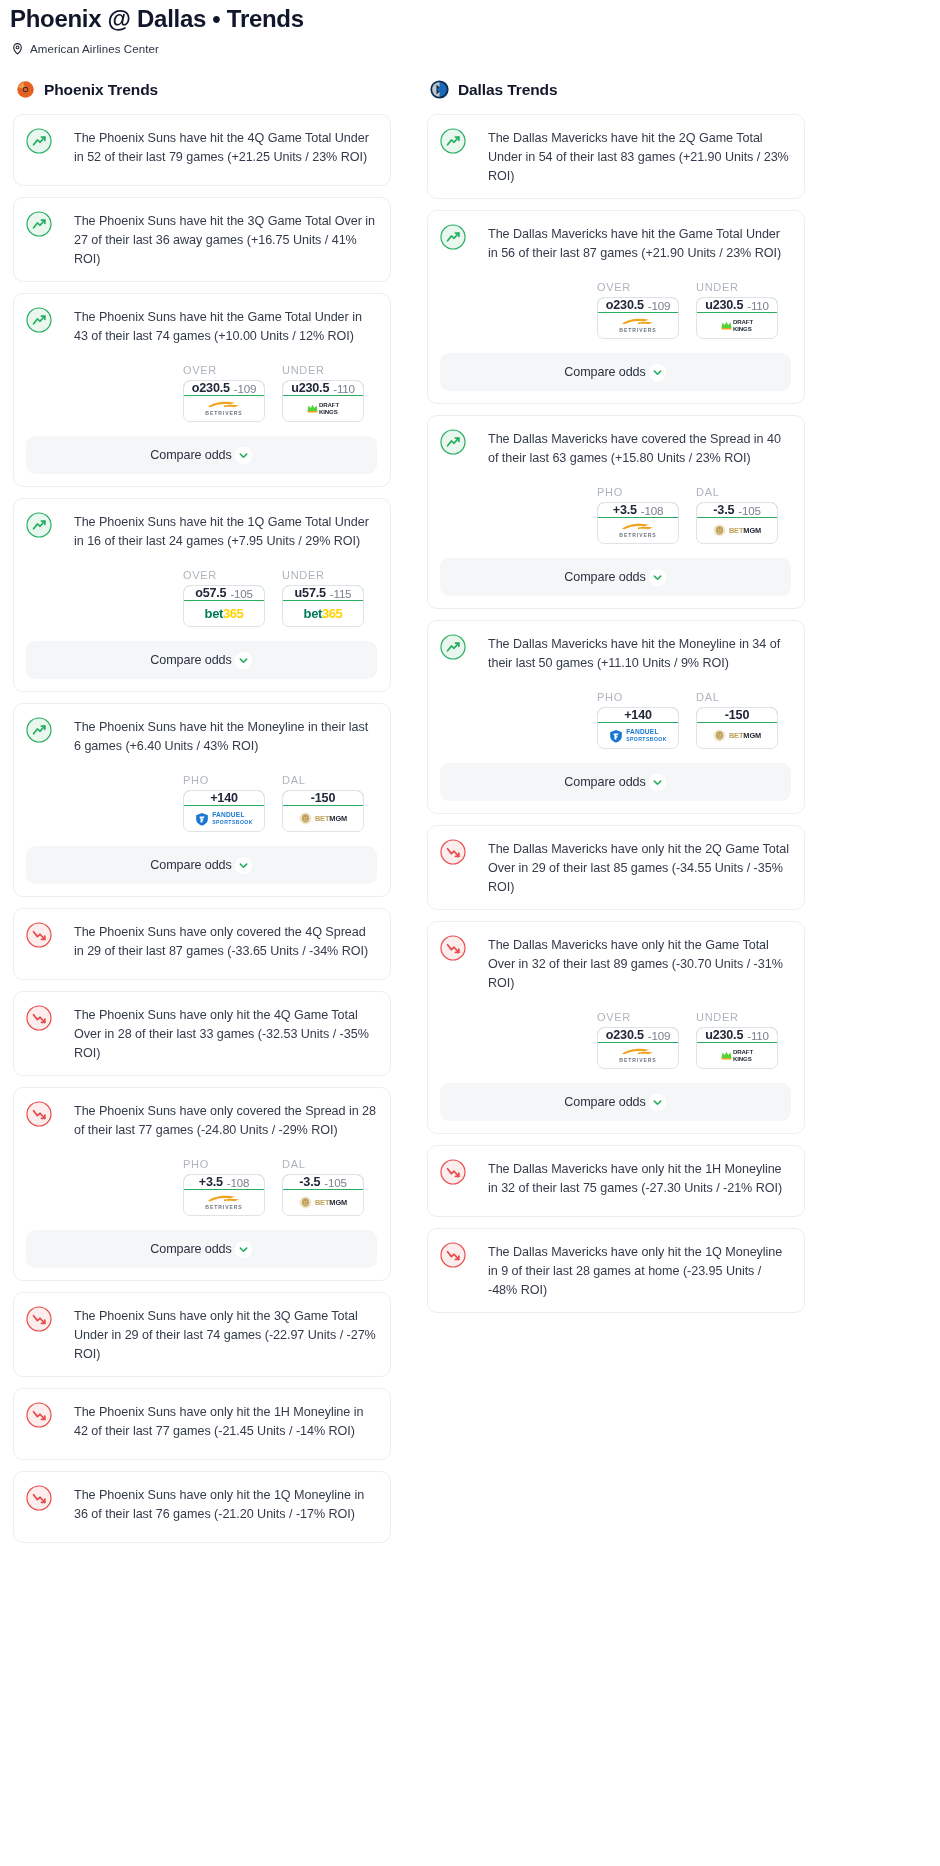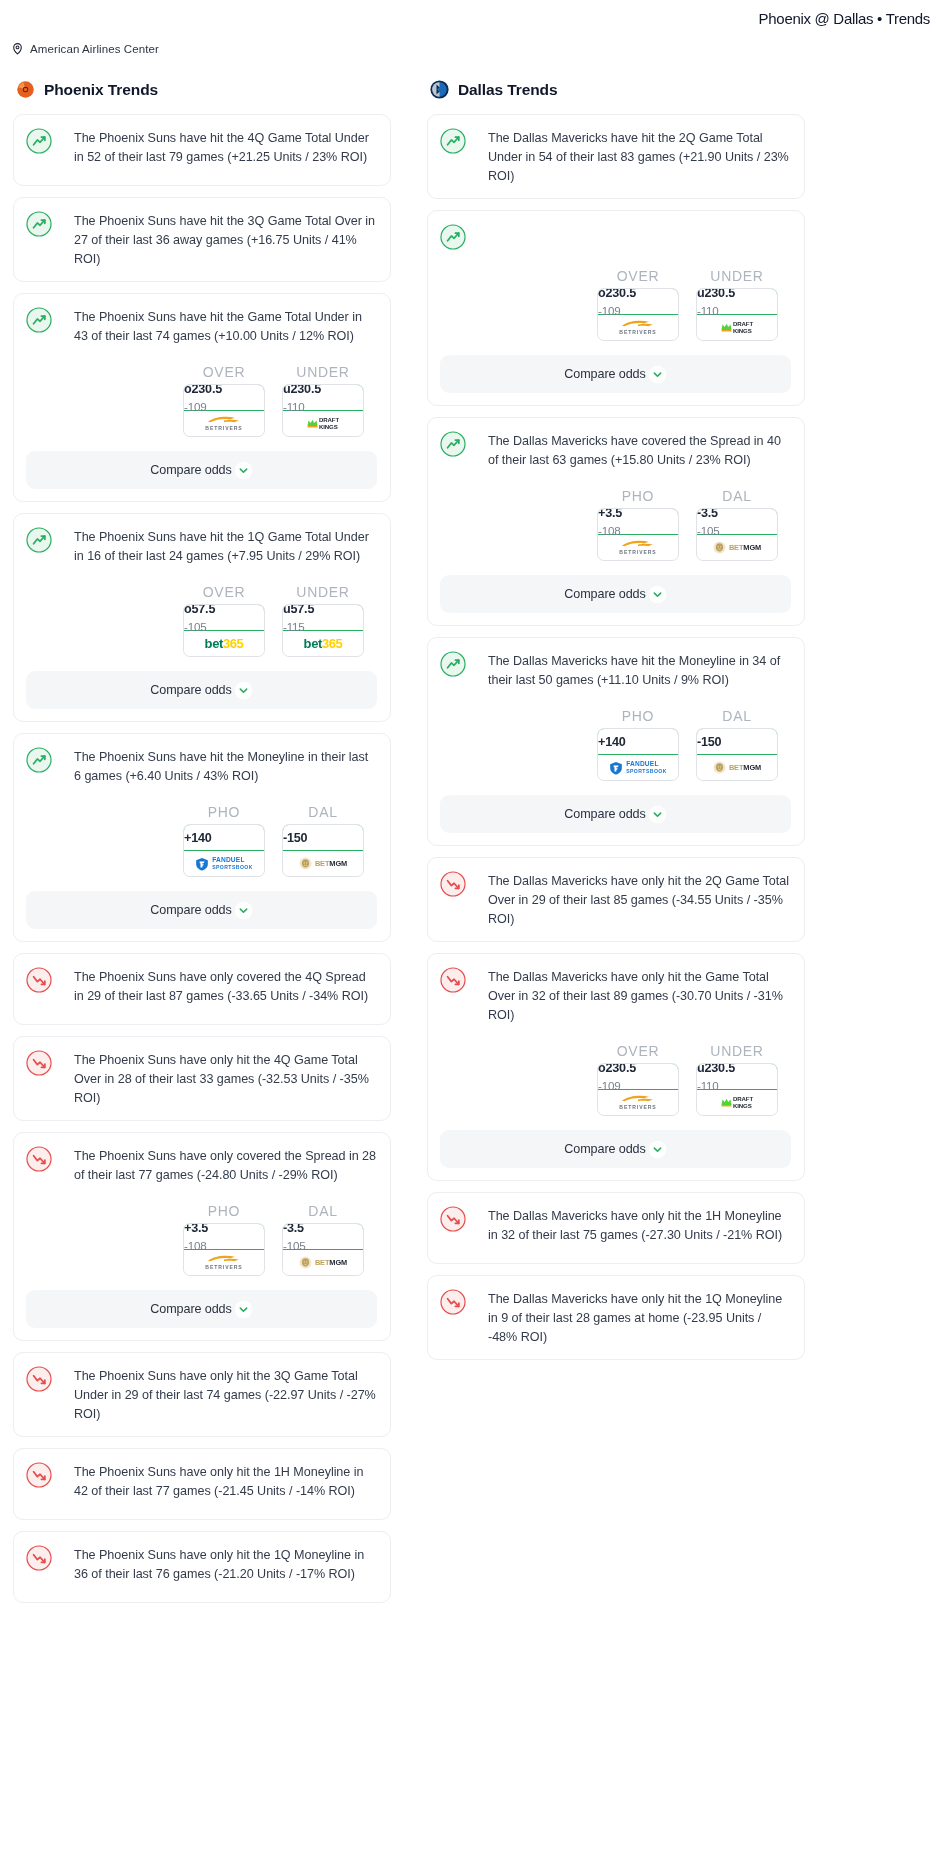--- a/index.html
+++ b/index.html
@@ -10,26 +10,25 @@
     color: #1b2130;
     -webkit-font-smoothing: antialiased;
   }
   body { padding: 0 0 24px 0; }
 
   .page { width: 940px; position: relative; }
 
   
   .header { padding: 6px 10px 0 10px; }
   .page-title {
-    font-size: 15px;
-    font-weight: normal;
+    font-size: 24px;
+    font-weight: bold;
     letter-spacing: -0.3px;
     color: #10172a;
     line-height: 26px;
-    text-align: right;
   }
   .venue-row {
     display: flex;
     align-items: center;
     gap: 6px;
     margin-top: 10px;
     padding-left: 1px;
   }
   .venue-text {
     font-size: 11.5px;
@@ -85,44 +84,42 @@
   
   .odds-wrap {
     display: flex;
     justify-content: flex-end;
     gap: 17px;
     margin-top: 18px;
     padding-right: 13px;
   }
   .odds-col { width: 82px; }
   .odds-label {
-    font-size: 14px;
+    font-size: 11px;
     letter-spacing: 0.7px;
     color: #aeb4be;
-    text-align: center;
     margin-bottom: 4px;
     font-weight: normal;
   }
   .odds-box {
     border: 1px solid #dfe2e7;
     border-radius: 7px;
     overflow: hidden;
     background: #fff;
   }
   .odds-price {
     border: 1px solid #27ae60;
     border-radius: 7px 7px 0 0;
     margin: -1px -1px 0 -1px;
-    height: 27px;
+    height: 16px;
     display: flex;
-    align-items: flex-start;
+    align-items: flex-end;
     justify-content: center;
     gap: 4px;
     background: #fff;
-    flex-direction: column;
   }
   .odds-price .pv {
     font-size: 12.6px;
     font-weight: bold;
     color: #20283a;
     letter-spacing: -0.2px;
   }
   .odds-price .pj {
     font-size: 11.6px;
     color: #7a818d;
@@ -563,20 +560,21 @@
         </div>
         <div class="trend-card">
           <div class="trend-top">
             <span>
               <svg class="trend-icon" viewBox="0 0 24 24">
                 <circle cx="12" cy="12" r="11.1" fill="#eaf7ef" stroke="#27ae60" stroke-width="1.1"></circle>
                 <path d="M7 15.5 L10.5 11 L13 13.2 L17.2 8.4" fill="none" stroke="#27ae60" stroke-width="1.6" stroke-linecap="round" stroke-linejoin="round"></path>
                 <path d="M14.2 8.4 L17.4 8.4 L17.4 11.4" fill="none" stroke="#27ae60" stroke-width="1.6" stroke-linecap="round" stroke-linejoin="round"></path>
               </svg>
             </span>
+            <div class="trend-text">The Dallas Mavericks have hit the Game Total Under in 56 of their last 87 games (+21.90 Units / 23% ROI)</div>
           </div>
           <div class="odds-wrap">
             <div class="odds-col">
               <div class="odds-label">OVER</div>
               <div class="odds-box">
                 <div class="odds-price">
                   <span class="pv">o230.5</span>
                   <span class="pj">-109</span>
                 </div>
                 <div class="odds-book">

